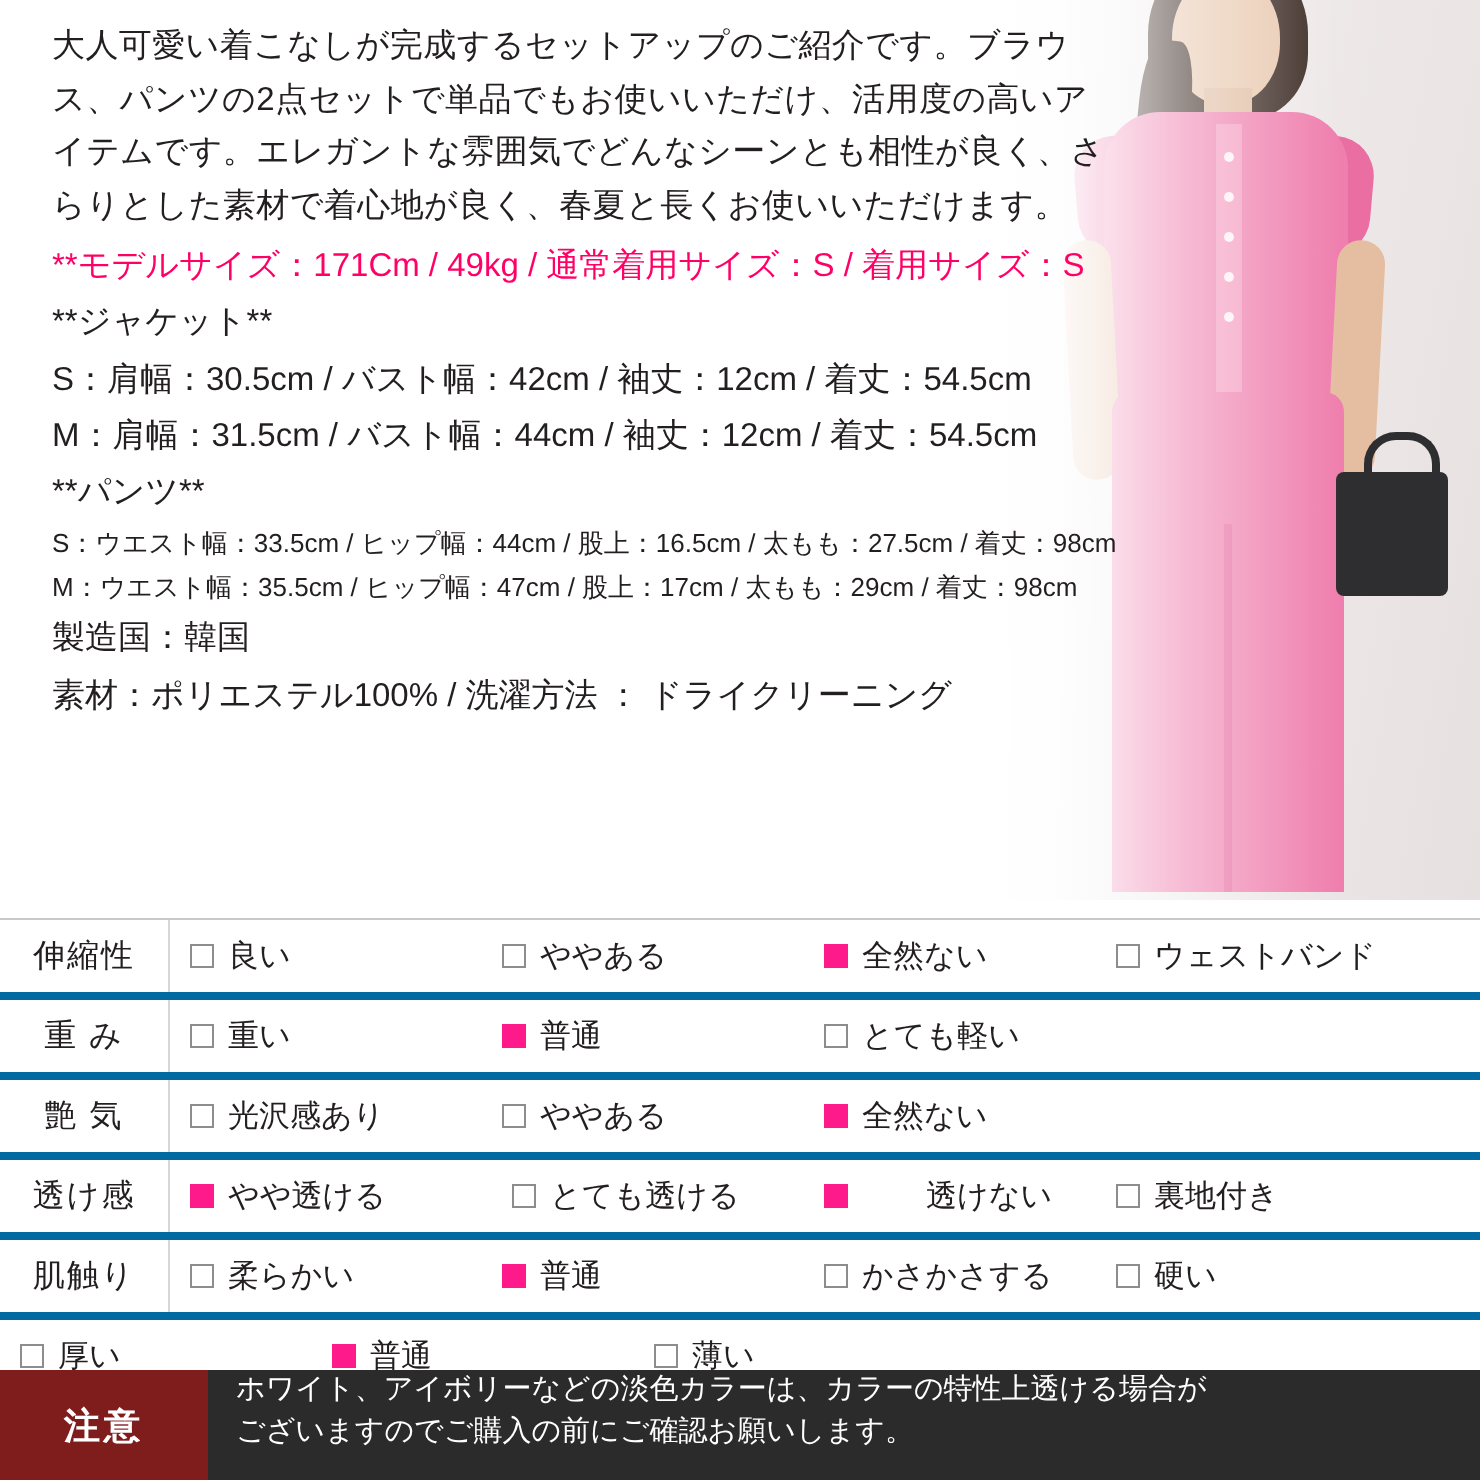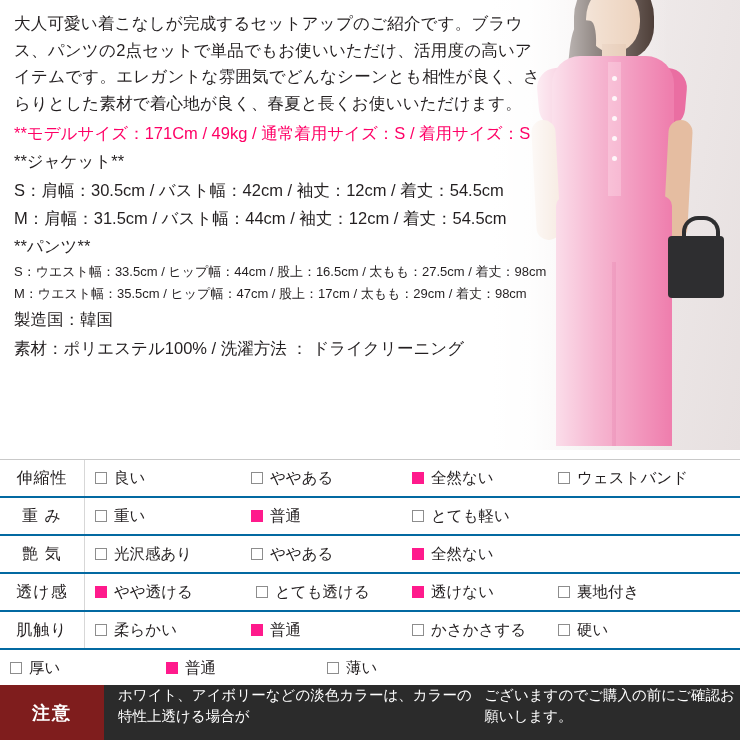--- a/index.html
+++ b/index.html
@@ -154,20 +154,21 @@
   .photo-fade {
     position: absolute;
     inset: 0;
     background: linear-gradient(90deg, rgba(255,255,255,1) 0%, rgba(255,255,255,.92) 16%, rgba(255,255,255,.45) 42%, rgba(255,255,255,0) 72%);
   }
 
   
   .content {
     position: relative;
     z-index: 2;
+    padding-left: 12px;
   }
   .desc {
     padding: 10px 14px 0 14px;
     font-size: 16.5px;
     line-height: 1.62;
     letter-spacing: .2px;
     width: 530px;
   }
   .desc p {
     margin: 0;
@@ -196,21 +197,21 @@
     top: 459px;
     width: 740px;
     border-top: 1px solid #c9c9c9;
     border-bottom: 1px solid #c9c9c9;
     background: rgba(255,255,255,0.97);
     z-index: 3;
   }
   .attr-row {
     display: flex;
     align-items: stretch;
-    border-bottom: 2px solid #0369a1;
+    border-bottom: 4px solid #0369a1;
     height: 36px;
   }
   .attr-row:last-child {
     border-bottom: none;
   }
   .attr-label {
     width: 84px;
     flex: 0 0 84px;
     display: flex;
     align-items: center;
@@ -271,21 +272,21 @@
     align-items: center;
     justify-content: center;
     color: #ffffff;
     font-size: 18px;
     font-weight: bold;
     letter-spacing: 2px;
   }
   .notice-text {
     flex: 1 1 auto;
     display: flex;
-    flex-direction: row;
+    flex-direction: column;
     justify-content: flex-start;
     color: #ffffff;
     font-size: 14.5px;
     line-height: 1.45;
     padding-left: 14px;
   }
 </style>
 </head>
 <body>
 
@@ -397,21 +398,21 @@
         <div class="attr-label">透け感</div>
         <div class="attr-opts">
           <div class="opt" style="width: 155px;">
             <span class="box on"></span>
             <span class="opt-label">やや透ける</span>
           </div>
           <div class="opt" style="width: 150px;">
             <span class="box"></span>
             <span class="opt-label">とても透ける</span>
           </div>
-          <div class="opt" style="width: 140px;">
+          <div class="opt" style="width: 140px; gap: 32px;">
             <span class="box on"></span>
             <span class="opt-label">透けない</span>
           </div>
           <div class="opt" style="width: 160px;">
             <span class="box"></span>
             <span class="opt-label">裏地付き</span>
           </div>
         </div>
       </div>
       <div class="attr-row">

